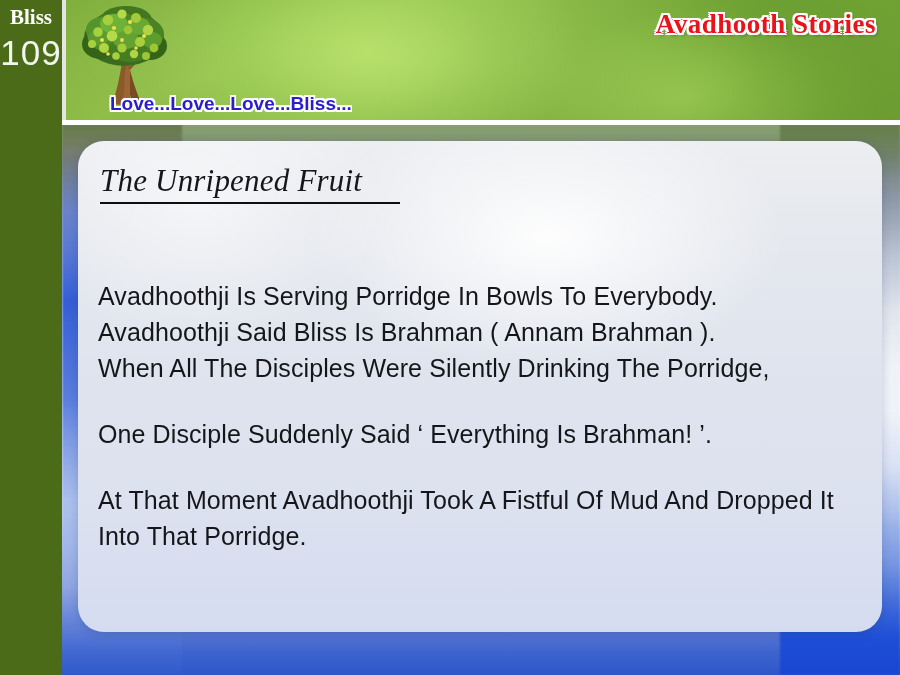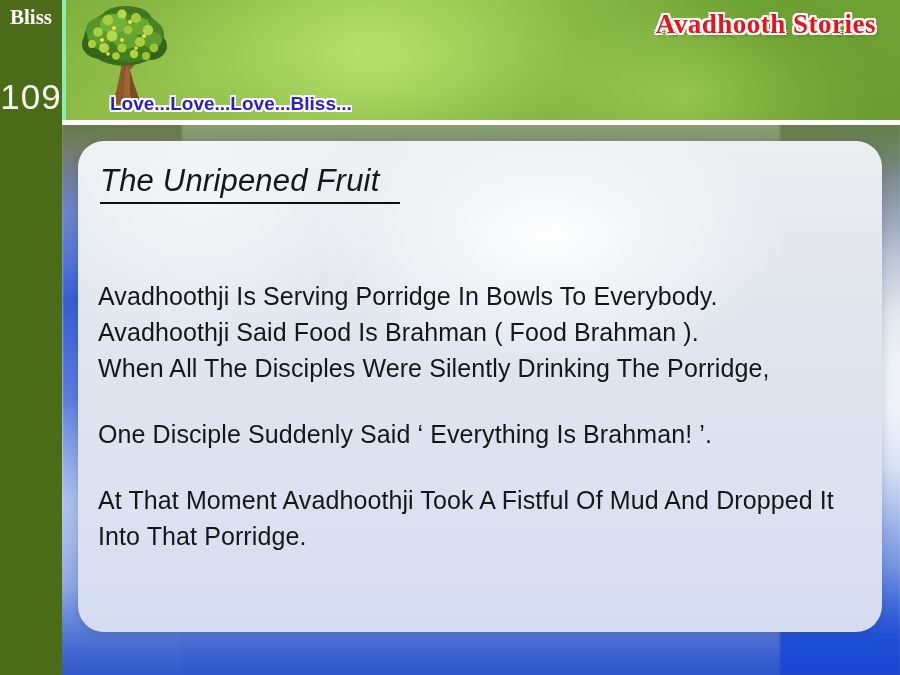--- a/index.html
+++ b/index.html
@@ -6,21 +6,21 @@
     margin: 0;
     padding: 0;
     background: #ffffff;
   }
 
   #slide {
     position: relative;
     width: 900px;
     height: 675px;
     overflow: hidden;
-    background: #86efac;
+    background: #e5e5e5;
     font-family: "Liberation Sans", sans-serif;
   }
 
   
   .sidebar {
     position: absolute;
     left: 0;
     top: 0;
     width: 62px;
     height: 675px;
@@ -43,21 +43,20 @@
     position: absolute;
     top: 33px;
     left: 0;
     width: 62px;
     text-align: center;
     color: #f2f4ee;
     font-family: "Liberation Sans", sans-serif;
     font-weight: normal;
     font-size: 35px;
     letter-spacing: 1px;
-    margin-top: 44px;
   }
 
   
   .header-band {
     position: absolute;
     left: 66px;
     top: 0;
     width: 834px;
     height: 120px;
     overflow: hidden;
@@ -203,21 +202,21 @@
         #d5dcf0 100%);
     box-shadow: 0 2px 10px rgba(30,50,90,0.22);
     overflow: hidden;
     z-index: 4;
   }
 
   .card-title {
     position: absolute;
     left: 22px;
     top: 22px;
-    font-family: Liberation Sans, sans-serif;
+    font-family: Liberation Serif, serif;
     font-style: italic;
     font-weight: normal;
     font-size: 31px;
     color: #15171c;
     letter-spacing: 0.2px;
   }
   .title-rule {
     position: absolute;
     left: 22px;
     top: 61px;
@@ -336,21 +335,21 @@
     <div class="body-bg-right"></div>
   </div>
 
   <div class="content-card">
     <div class="card-title">The Unripened Fruit</div>
     <div class="title-rule"></div>
 
     <div class="card-body">
       <p>
         <span>Avadhoothji Is Serving Porridge In Bowls To Everybody.</span><br>
-        <span>Avadhoothji Said Food Is Brahman ( Food Brahman ).</span><br>
+        <span>Avadhoothji Said Bliss Is Brahman ( Annam Brahman ).</span><br>
         <span>When All The Disciples Were Silently Drinking The Porridge,</span>
       </p>
       <p>
         <span>One Disciple Suddenly Said ‘ Everything Is Brahman! ’.</span>
       </p>
       <p>
         <span>At That Moment Avadhoothji Took A Fistful Of Mud And Dropped It Into That Porridge.</span>
       </p>
     </div>
   </div>

